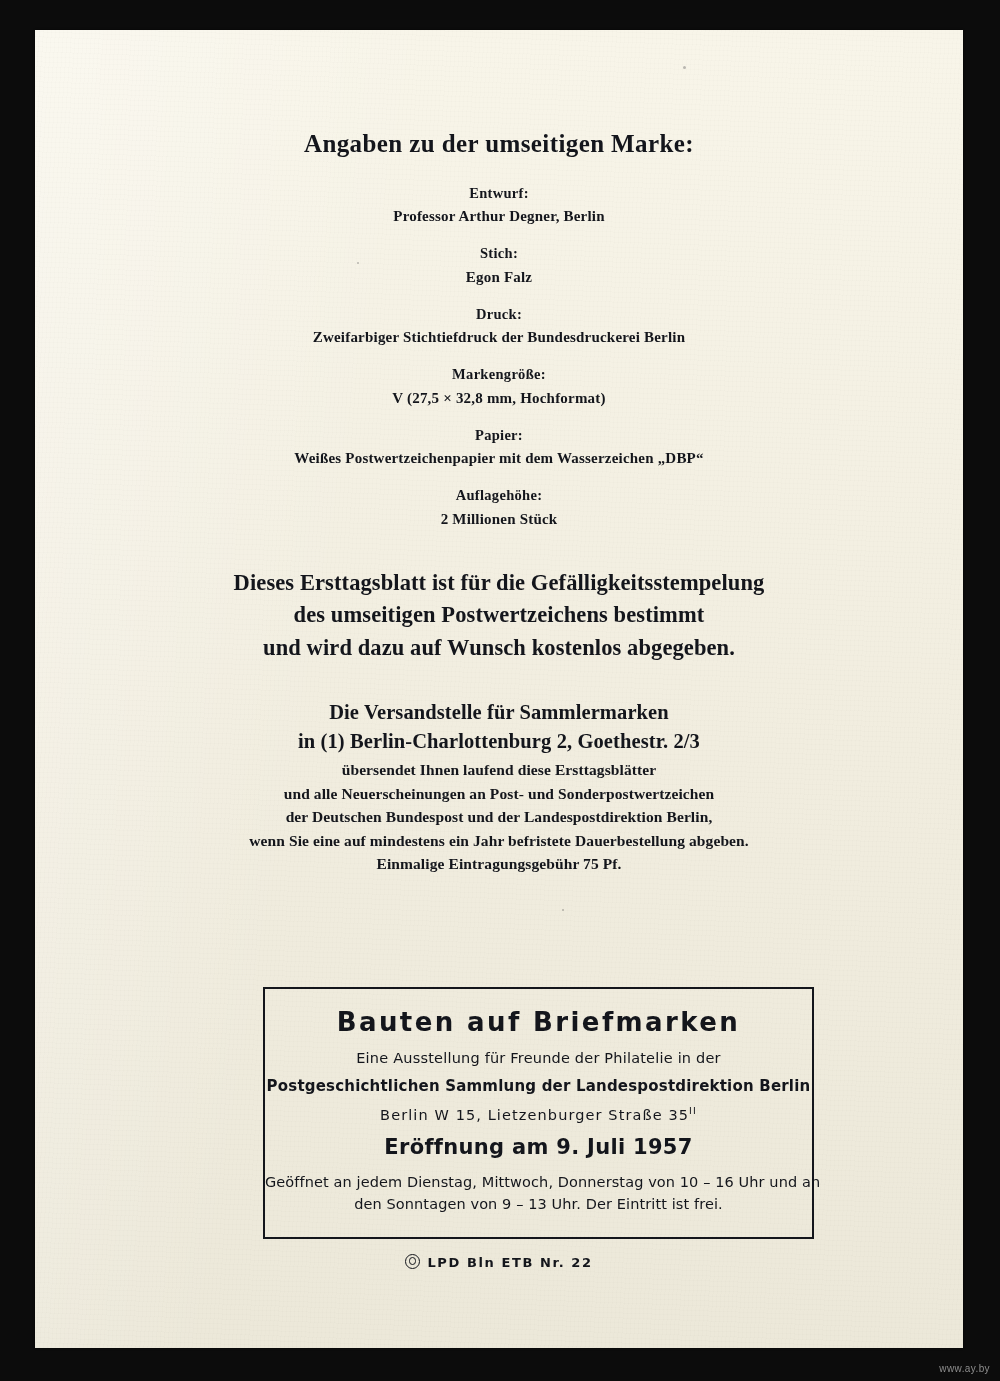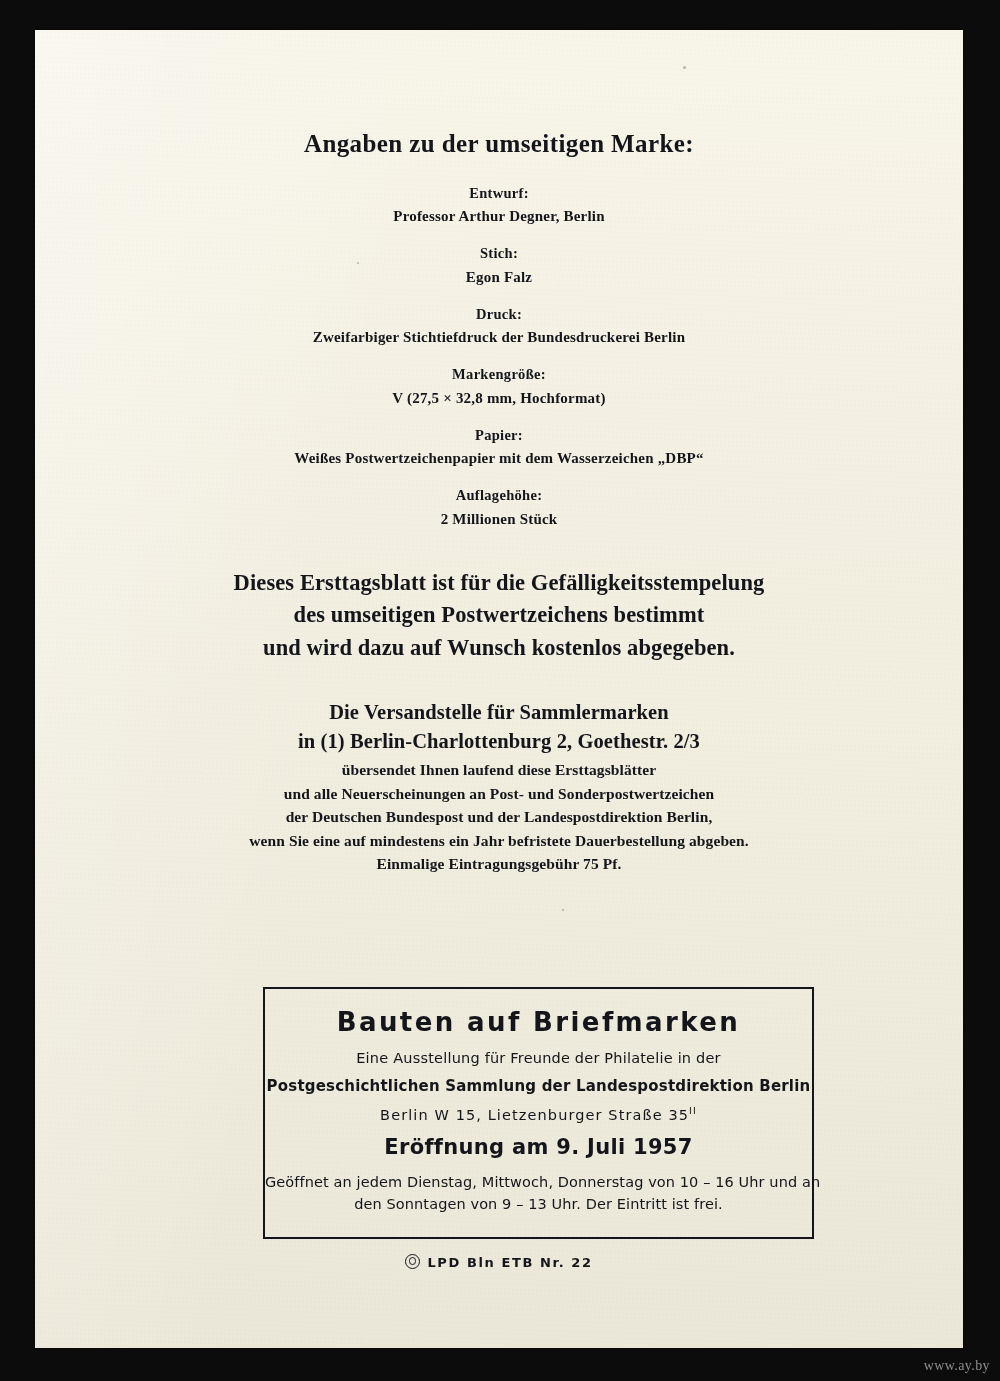--- a/index.html
+++ b/index.html
@@ -185,22 +185,22 @@
     top: 2.4px;
     width: 5.5px;
     height: 5.5px;
     border: 1.2px solid #14161c;
     border-radius: 50%;
   }
   .watermark {
     position: absolute;
     right: 10px;
     bottom: 7px;
-    font-family: Liberation Serif, serif;
-    font-size: 14px;
+    font-family: Liberation Sans, sans-serif;
+    font-size: 10px;
     color: #8d8d8d;
     letter-spacing: 0.4px;
   }
   
   .speck {
     position: absolute;
     background: rgba(40,40,45,0.30);
     border-radius: 50%;
   }
 </style>

